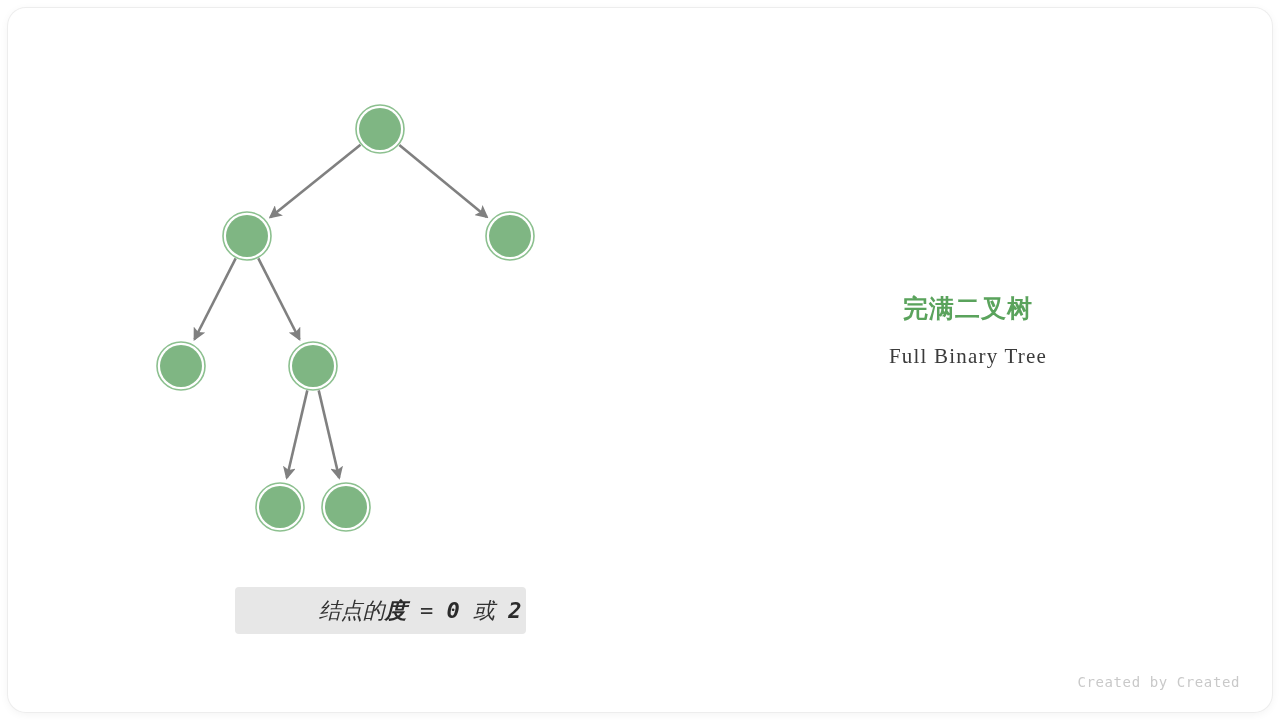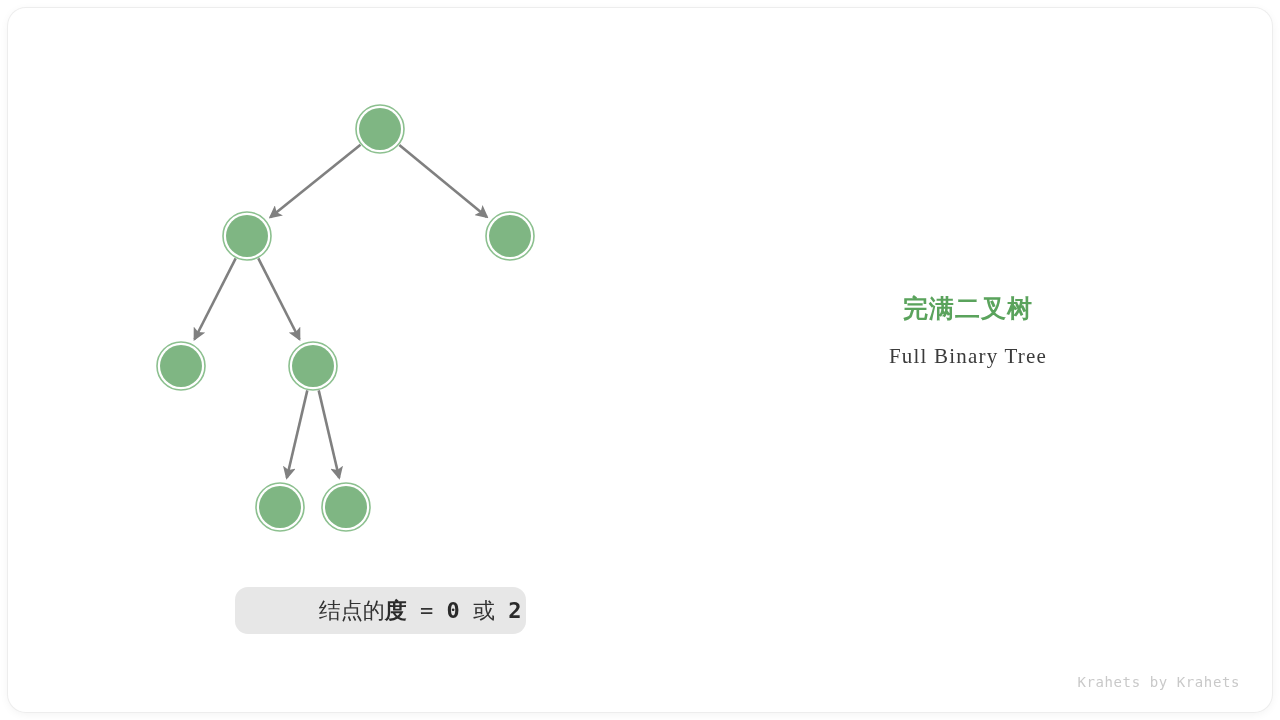--- a/index.html
+++ b/index.html
@@ -59,25 +59,26 @@
     line-height: 30px;
     margin-top: 15px;
   }
   .caption-box {
     position: absolute;
     left: 235px;
     top: 587px;
     width: 291px;
     height: 47px;
     background: #e7e7e7;
-    border-radius: 13px;
+    border-radius: 4px;
     display: flex;
     align-items: center;
     justify-content: center;
     box-sizing: border-box;
+    font-style: italic;
   }
   .caption-text {
     font-family: "DejaVu Sans Mono", monospace;
     font-size: 22px;
     color: #333333;
     white-space: pre;
     letter-spacing: 0px;
   }
   .caption-text .b {
     font-weight: bold;
@@ -159,15 +160,15 @@
     <div class="title-cn">完满二叉树</div>
     <div class="title-en">Full Binary Tree</div>
   </div>
 
   <div class="caption-box">
     <div class="caption-text">
       <span>结点的</span><span class="b">度</span><span> = </span><span class="b">0</span><span> 或 </span><span class="b">2</span>
     </div>
   </div>
 
-  <div class="credit">Krahets by Krahets</div>
+  <div class="credit">Created by Created</div>
 
 </div>
 
 </body></html>

